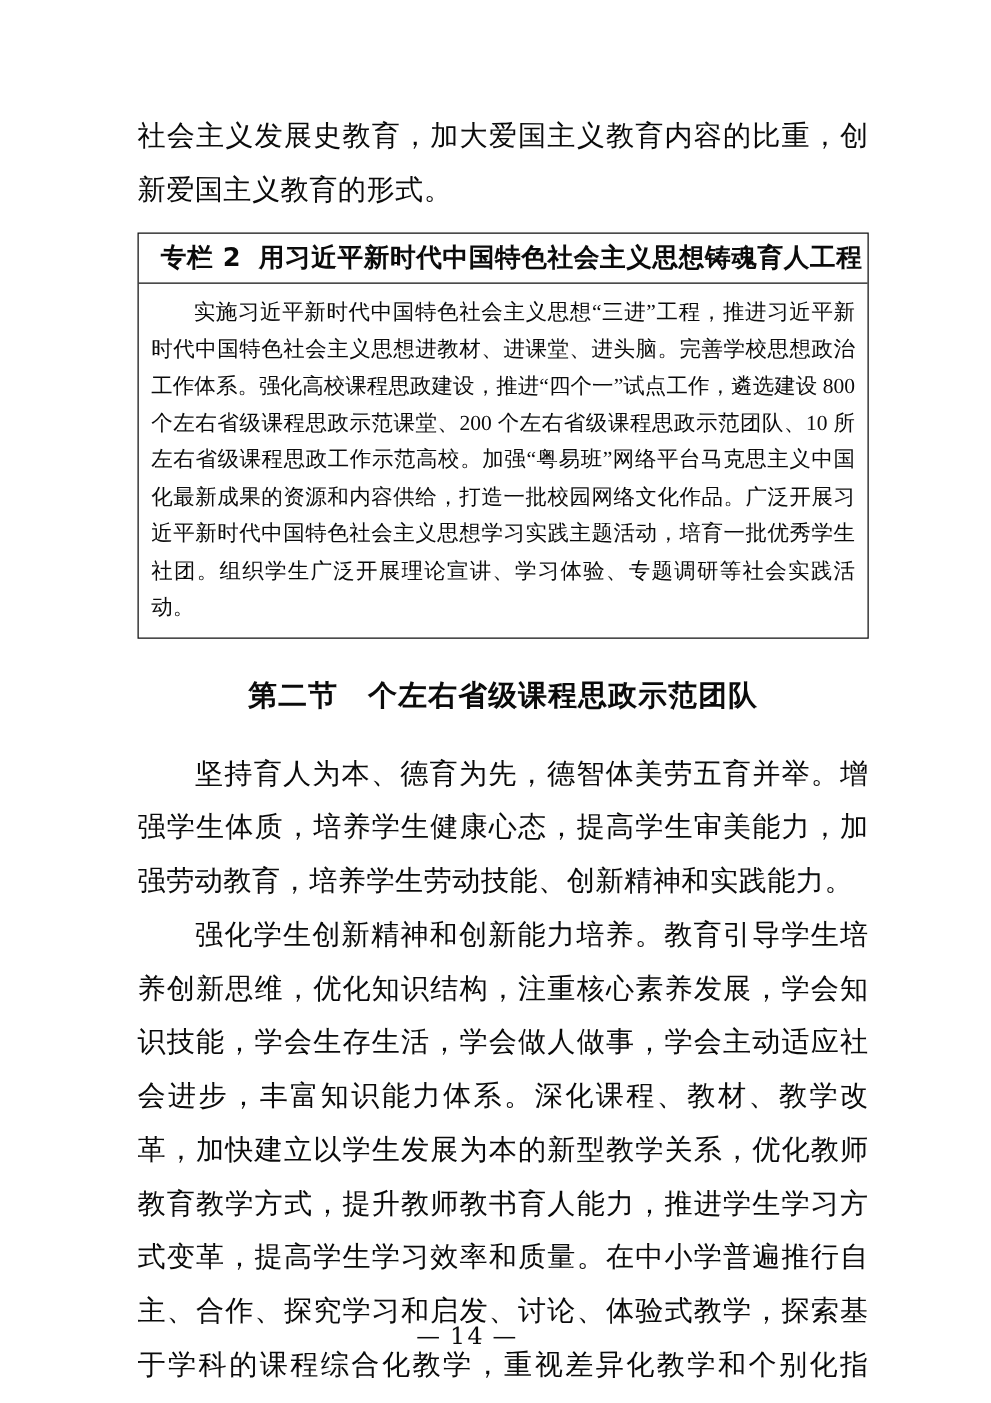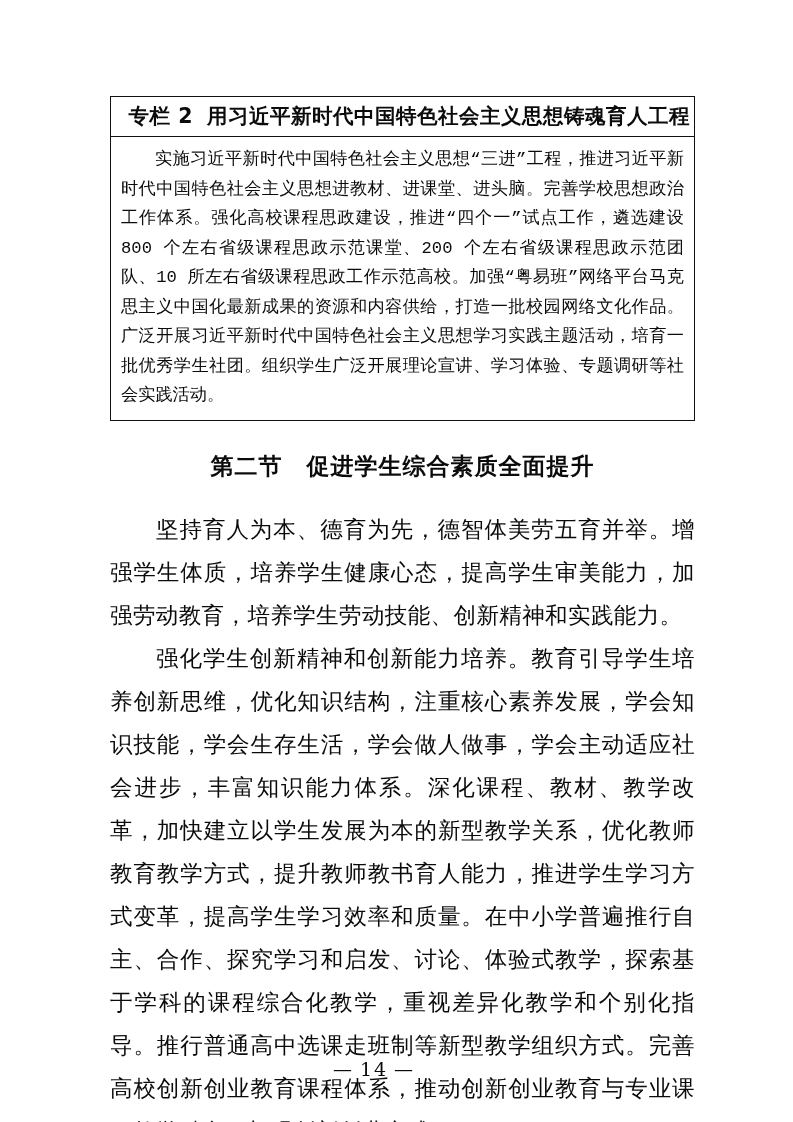--- a/index.html
+++ b/index.html
@@ -56,21 +56,21 @@
   .box-title .num {
     margin-right: 14px;
   }
   .box-body {
     font-size: 17.2px;
     line-height: 29.5px;
     padding: 8px 10px 9px 10px;
     text-align: justify;
     text-justify: inter-ideograph;
     text-indent: 34px;
-    font-family: Liberation Mono, monospace;
+    font-family: Liberation Serif, serif;
   }
   
   .section-heading {
     font-size: 23px;
     font-weight: bold;
     text-align: center;
     margin: 30px 0 26px 0;
     letter-spacing: 1px;
   }
   .section-heading .sec-no {
@@ -90,30 +90,31 @@
   }
   .footer .dash {
     margin: 0 6px;
   }
 </style>
 </head>
 <body>
 
 <div class="page">
 
+  <p class="para intro-block">社会主义发展史教育，加大爱国主义教育内容的比重，创新爱国主义教育的形式。</p>
 
   <div class="box">
     <div class="box-title">
       <span class="num">专栏 2</span><span>用习近平新时代中国特色社会主义思想铸魂育人工程</span>
     </div>
     <div class="box-body">实施习近平新时代中国特色社会主义思想“三进”工程，推进习近平新时代中国特色社会主义思想进教材、进课堂、进头脑。完善学校思想政治工作体系。强化高校课程思政建设，推进“四个一”试点工作，遴选建设 800 个左右省级课程思政示范课堂、200 个左右省级课程思政示范团队、10 所左右省级课程思政工作示范高校。加强“粤易班”网络平台马克思主义中国化最新成果的资源和内容供给，打造一批校园网络文化作品。广泛开展习近平新时代中国特色社会主义思想学习实践主题活动，培育一批优秀学生社团。组织学生广泛开展理论宣讲、学习体验、专题调研等社会实践活动。</div>
   </div>
 
   <div class="section-heading">
-    <span class="sec-no">第二节</span><span>促进学生综合素质全面提升</span>
+    <span class="sec-no">第二节</span><span>个左右省级课程思政示范团队</span>
   </div>
 
   <p class="para indent2">坚持育人为本、德育为先，德智体美劳五育并举。增强学生体质，培养学生健康心态，提高学生审美能力，加强劳动教育，培养学生劳动技能、创新精神和实践能力。</p>
 
   <p class="para indent2">
     <span class="lead-in">强化学生创新精神和创新能力培养。</span><span>教育引导学生培养创新思维，优化知识结构，注重核心素养发展，学会知识技能，学会生存生活，学会做人做事，学会主动适应社会进步，丰富知识能力体系。深化课程、教材、教学改革，加快建立以学生发展为本的新型教学关系，优化教师教育教学方式，提升教师教书育人能力，推进学生学习方式变革，提高学生学习效率和质量。在中小学普遍推行自主、合作、探究学习和启发、讨论、体验式教学，探索基于学科的课程综合化教学，重视差异化教学和个别化指导。推行普通高中选课走班制等新型教学组织方式。完善高校创新创业教育课程体系，推动创新创业教育与专业课程教学融合，加强创新创业实践</span>
   </p>
 
 </div>
 

